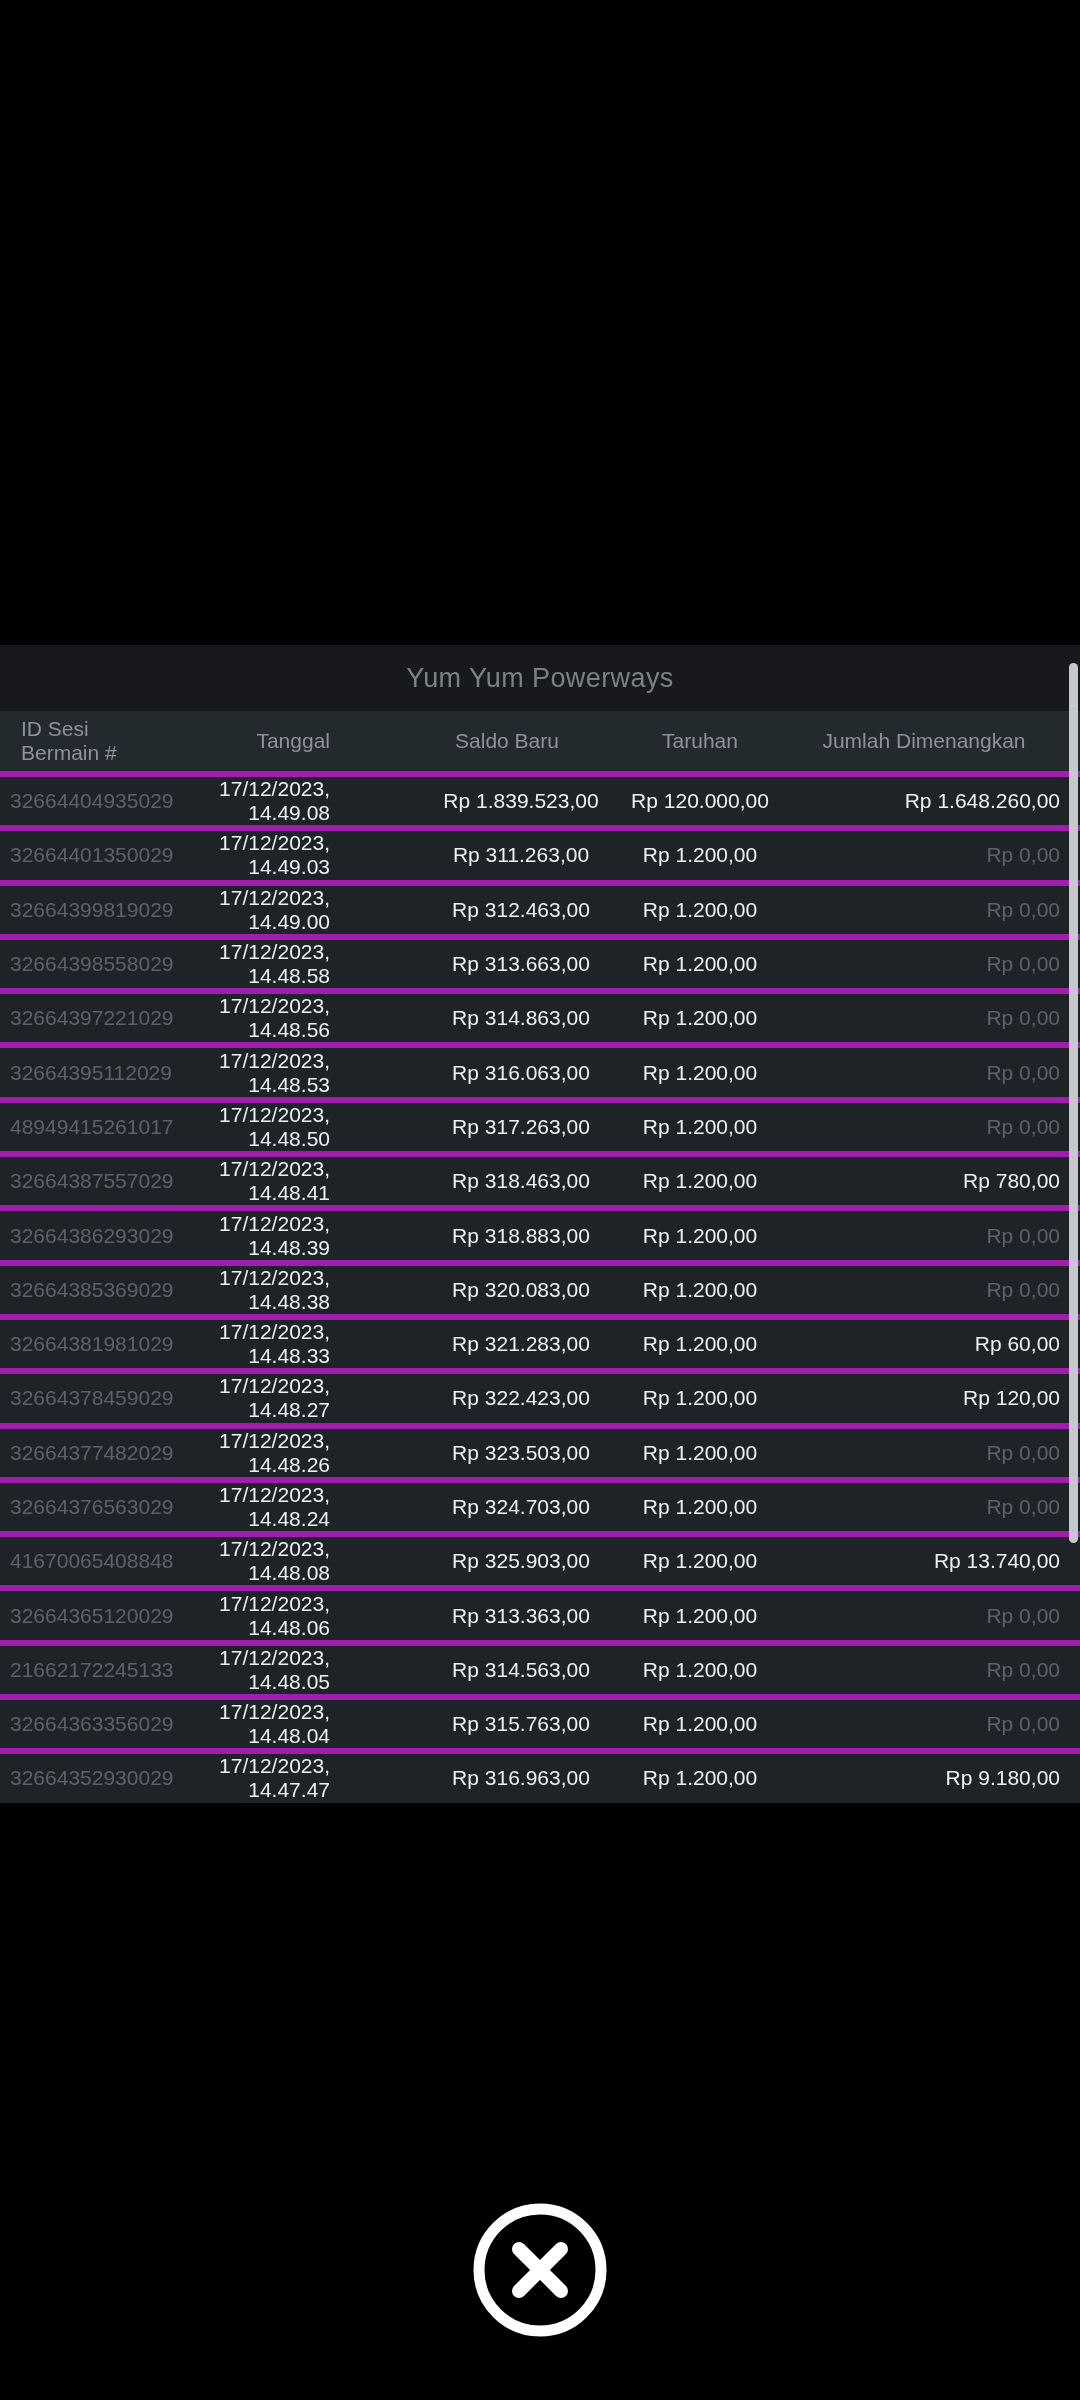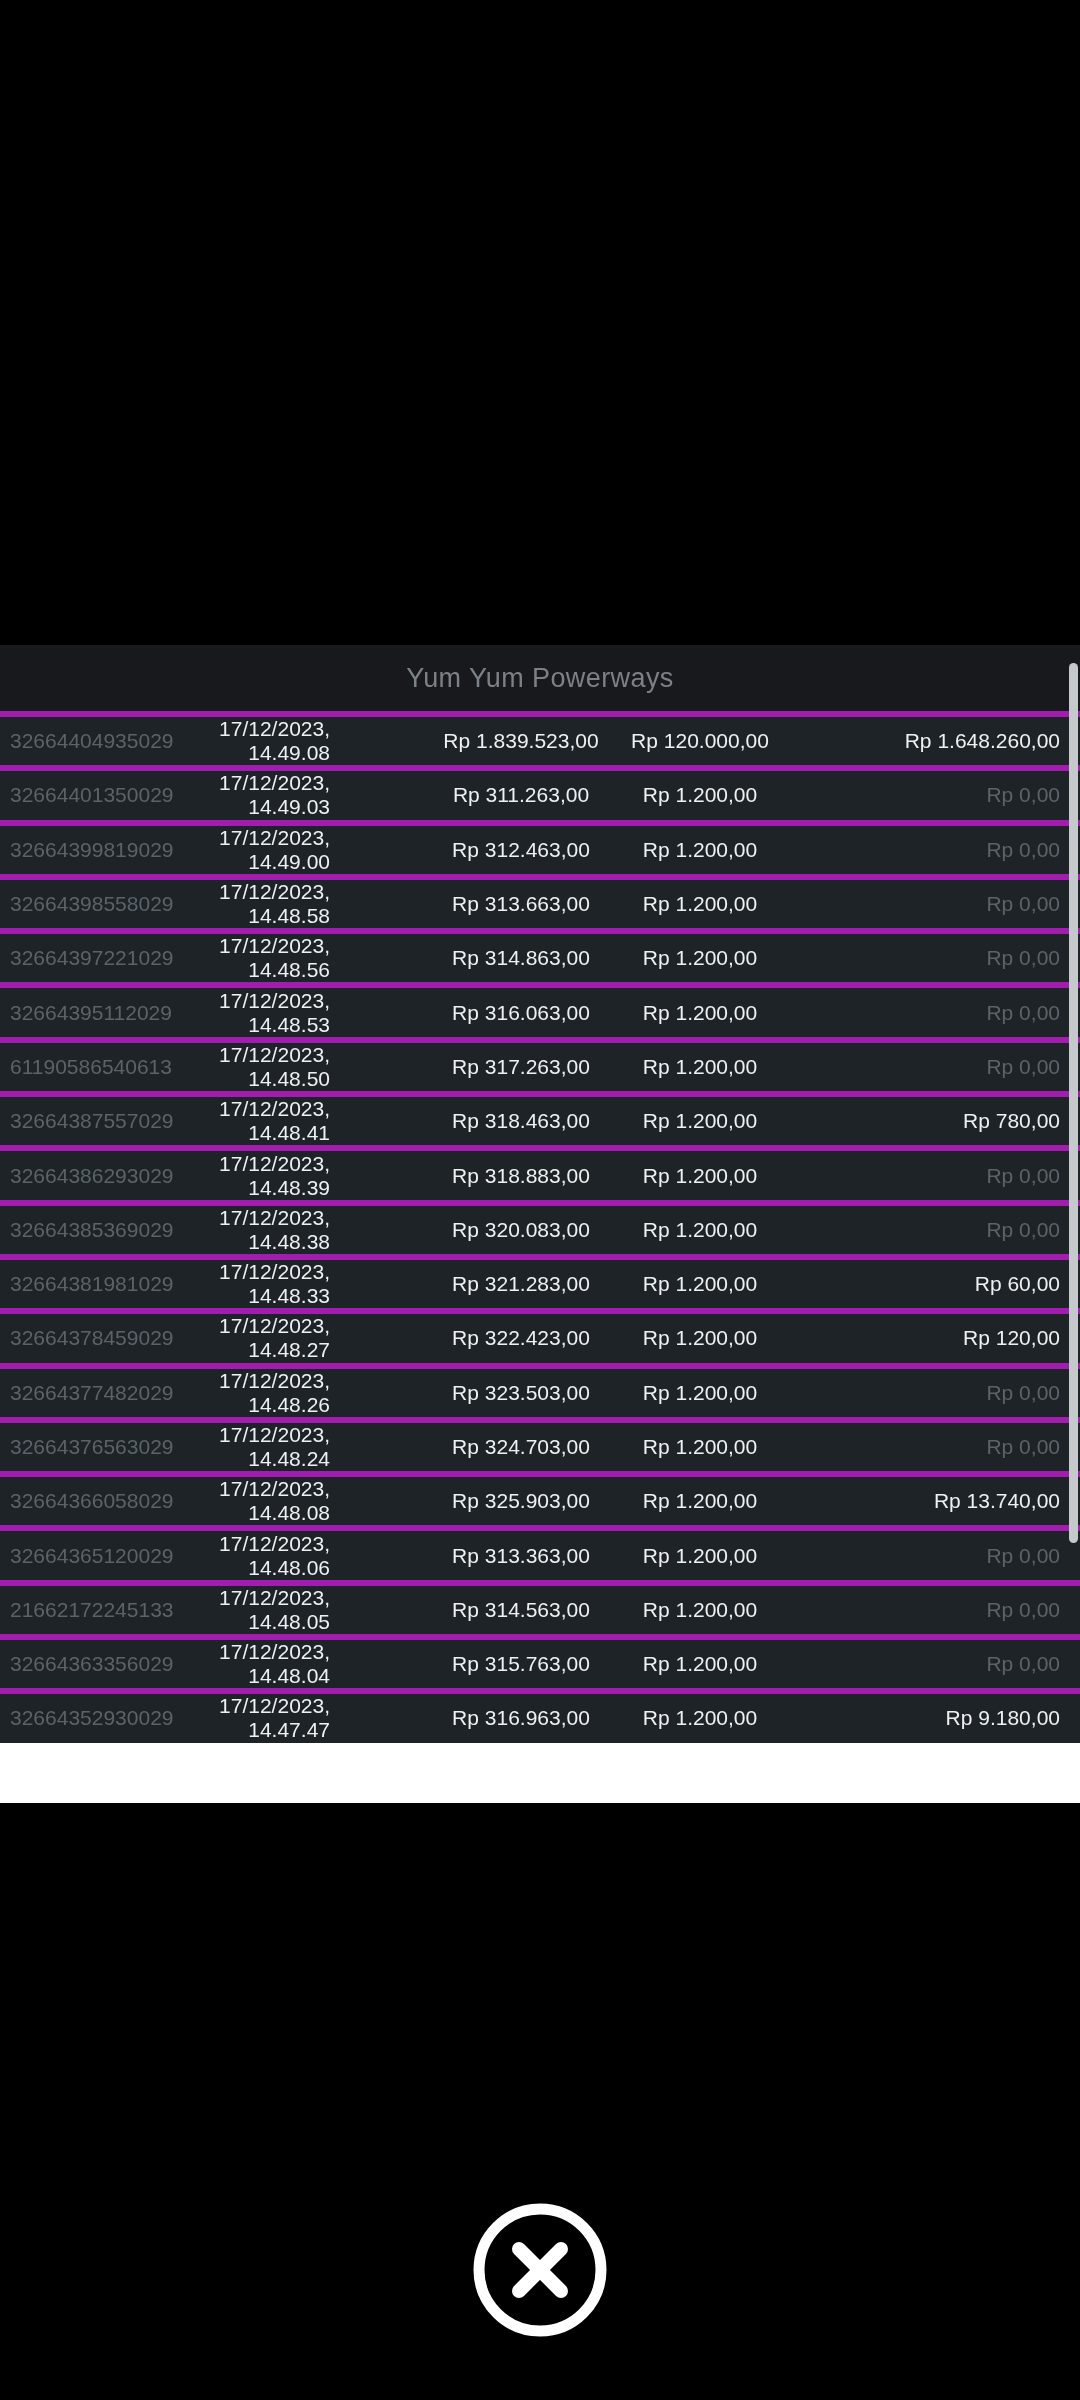--- a/index.html
+++ b/index.html
@@ -90,20 +90,27 @@
 </style>
 </head>
 <body>
 
 <div class="panel">
 
   <div class="title-bar">
     <span class="title">Yum Yum Powerways</span>
   </div>
 
+  <div class="grid-row thead">
+    <div class="c-id">ID Sesi Bermain #</div>
+    <div class="c-date">Tanggal</div>
+    <div class="c-saldo">Saldo Baru</div>
+    <div class="c-bet">Taruhan</div>
+    <div class="c-win">Jumlah Dimenangkan</div>
+  </div>
 
   <div class="tbody">
   <div class="grid-row row">
     <div class="c-id">32664404935029</div>
     <div class="c-date">17/12/2023, 14.49.08</div>
     <div class="c-saldo">Rp 1.839.523,00</div>
     <div class="c-bet">Rp 120.000,00</div>
     <div class="c-win">Rp 1.648.260,00</div>
   </div>
 
@@ -141,21 +148,21 @@
 
   <div class="grid-row row">
     <div class="c-id">32664395112029</div>
     <div class="c-date">17/12/2023, 14.48.53</div>
     <div class="c-saldo">Rp 316.063,00</div>
     <div class="c-bet">Rp 1.200,00</div>
     <div class="c-win muted">Rp 0,00</div>
   </div>
 
   <div class="grid-row row">
-    <div class="c-id">61190586540613</div>
+    <div class="c-id">48949415261017</div>
     <div class="c-date">17/12/2023, 14.48.50</div>
     <div class="c-saldo">Rp 317.263,00</div>
     <div class="c-bet">Rp 1.200,00</div>
     <div class="c-win muted">Rp 0,00</div>
   </div>
 
   <div class="grid-row row">
     <div class="c-id">32664387557029</div>
     <div class="c-date">17/12/2023, 14.48.41</div>
     <div class="c-saldo">Rp 318.463,00</div>
@@ -205,21 +212,21 @@
 
   <div class="grid-row row">
     <div class="c-id">32664376563029</div>
     <div class="c-date">17/12/2023, 14.48.24</div>
     <div class="c-saldo">Rp 324.703,00</div>
     <div class="c-bet">Rp 1.200,00</div>
     <div class="c-win muted">Rp 0,00</div>
   </div>
 
   <div class="grid-row row">
-    <div class="c-id">32664366058029</div>
+    <div class="c-id">41670065408848</div>
     <div class="c-date">17/12/2023, 14.48.08</div>
     <div class="c-saldo">Rp 325.903,00</div>
     <div class="c-bet">Rp 1.200,00</div>
     <div class="c-win">Rp 13.740,00</div>
   </div>
 
   <div class="grid-row row">
     <div class="c-id">32664365120029</div>
     <div class="c-date">17/12/2023, 14.48.06</div>
     <div class="c-saldo">Rp 313.363,00</div>

